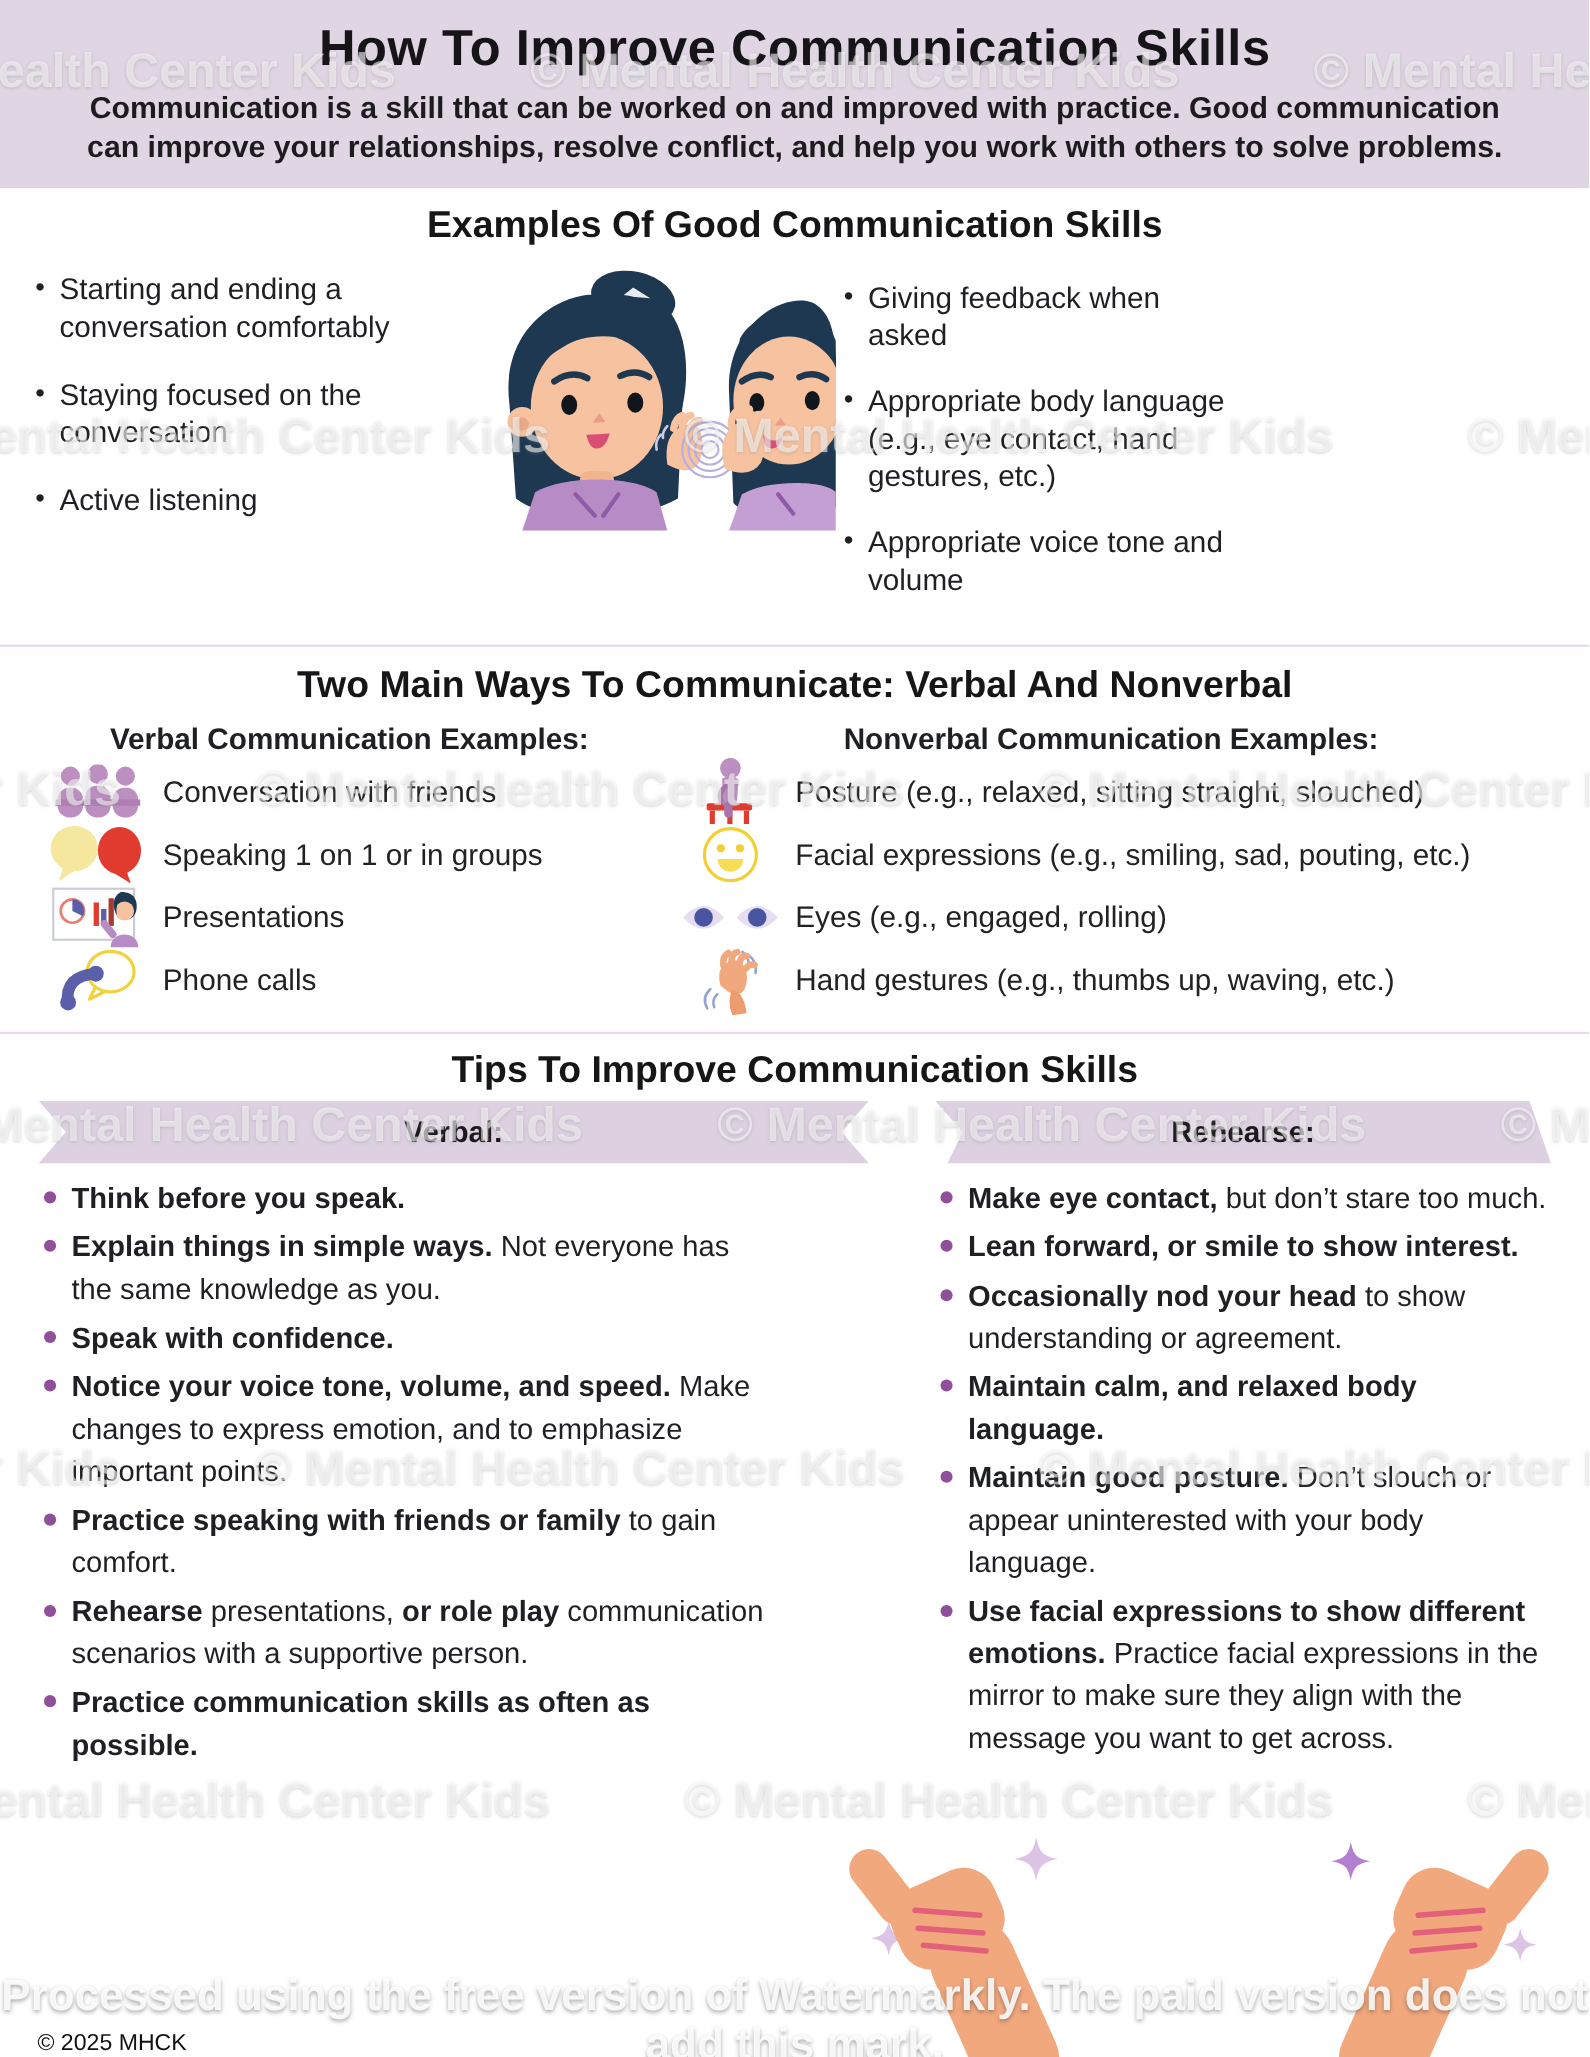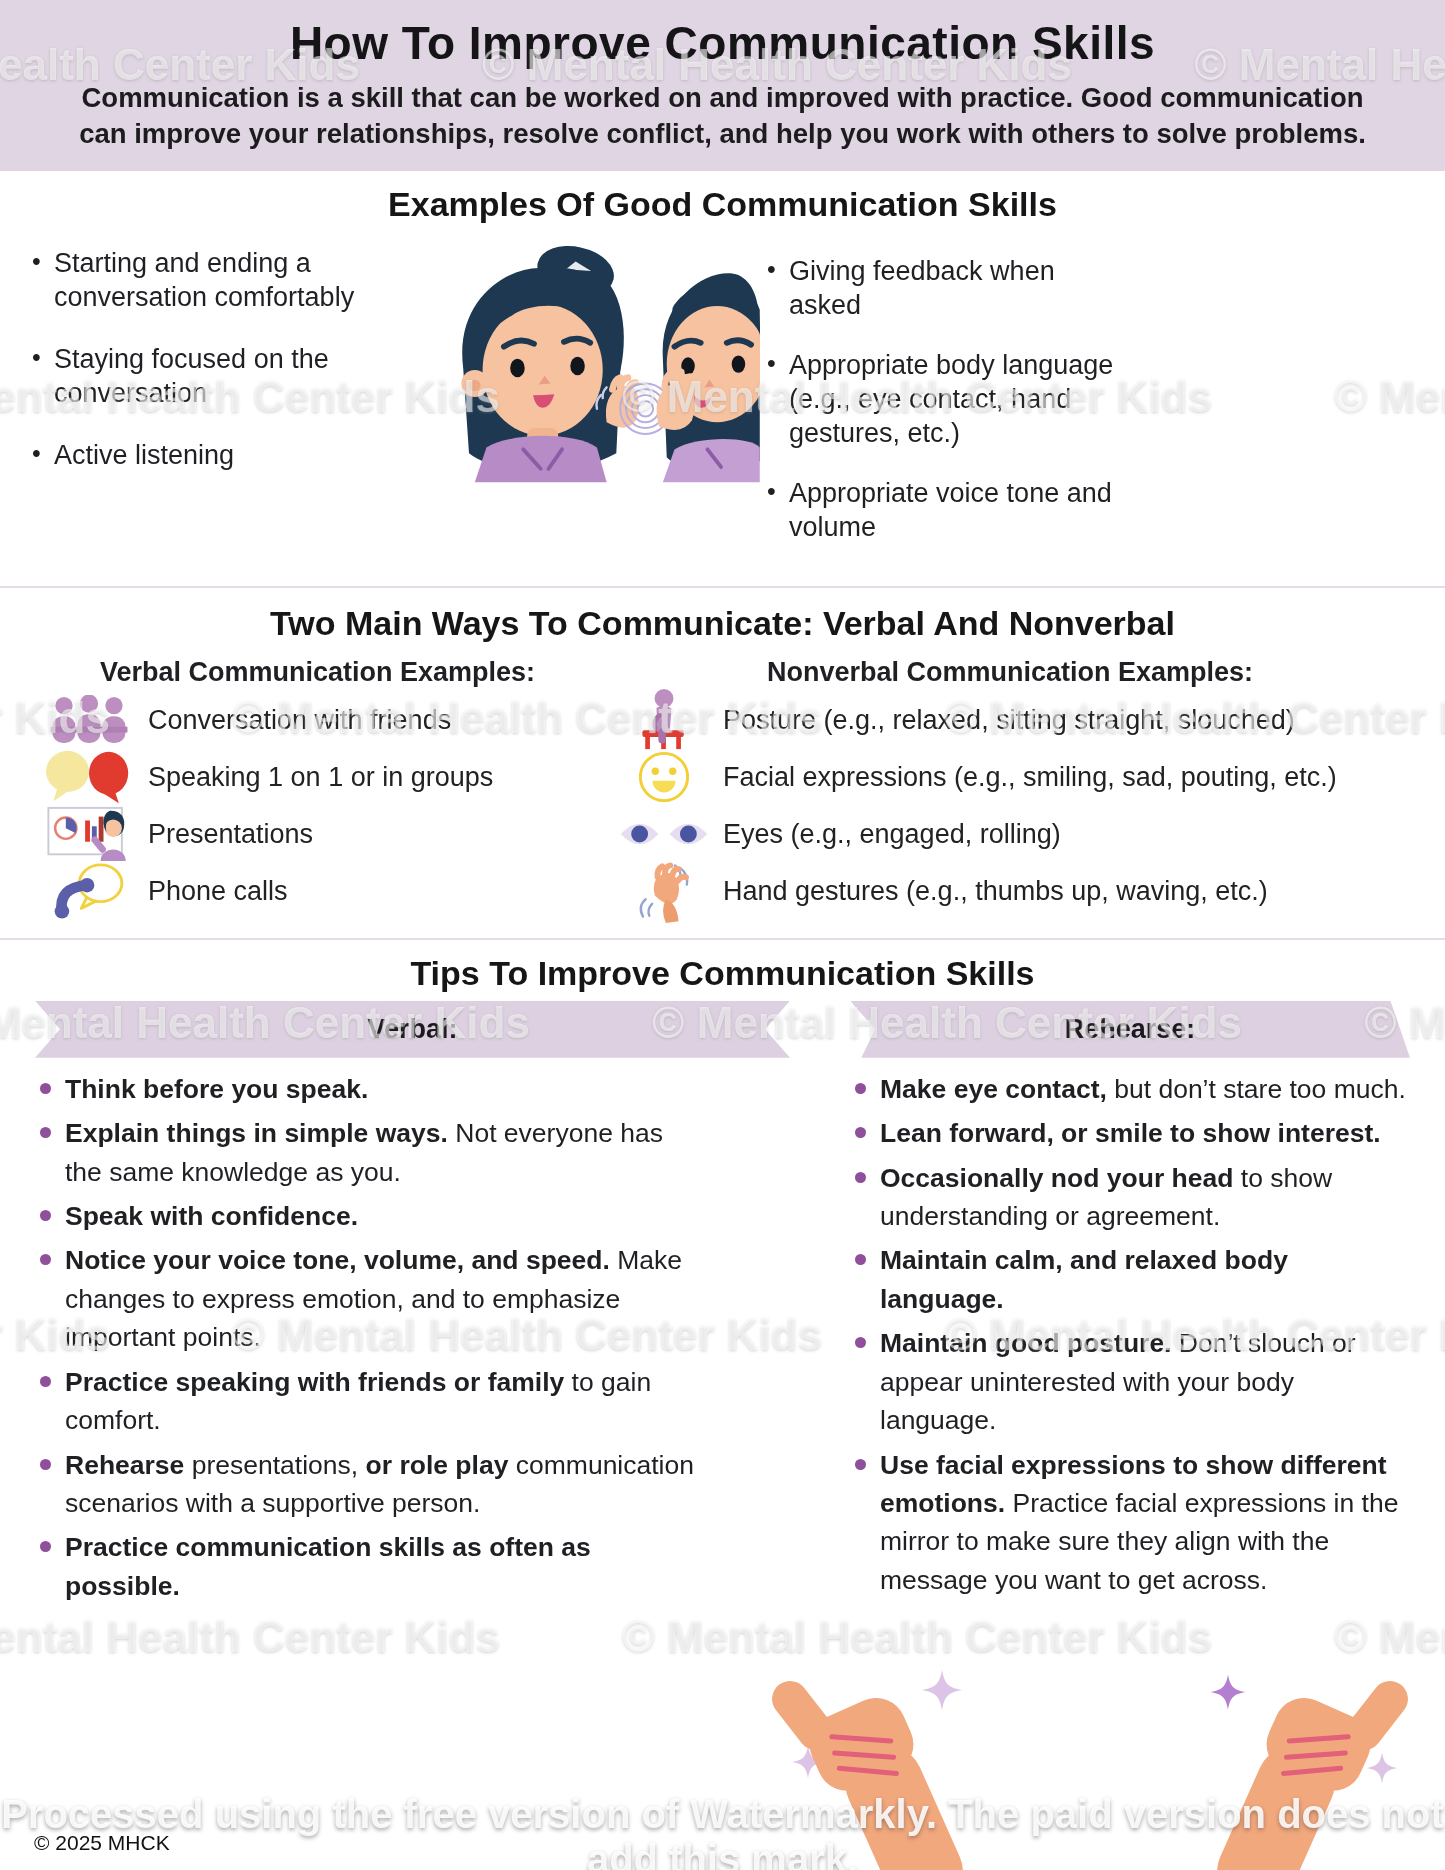--- a/index.html
+++ b/index.html
@@ -41,21 +41,21 @@
   .tips-list li::before{content:'';position:absolute;left:5px;top:13px;width:11px;height:11px;border-radius:50%;background:#8f4f9a;}
   .tips-list .b{font-weight:700;}
   .tips-r{width:560px;}
   
   .wm-row{position:absolute;left:0;width:200%;white-space:pre;pointer-events:none;z-index:5;
           font-size:44px;font-weight:700;color:rgba(255,255,255,0.55);
           text-shadow:0 1px 3px rgba(130,130,130,0.35);}
   .wm-bottom{position:absolute;top:1792px;left:0;width:100%;text-align:center;pointer-events:none;z-index:6;
           font-size:40px;font-weight:700;color:rgba(255,255,255,0.88);
           text-shadow:0 2px 4px rgba(60,60,60,0.45);}
-  .copyright{position:absolute;left:34px;bottom:15px;font-size:21px;color:#111;z-index:7;}
+  .copyright{position:absolute;left:34px;bottom:0;font-size:21px;color:#111;z-index:7;}
   .thumbs{position:absolute;left:770px;top:1650px;z-index:1;}
 </style>
 </head>
 <body>
 
 <div class="page">
 
   <header class="hdr">
     <h1>How To Improve Communication Skills</h1>
     <p>Communication is a skill that can be worked on and improved with practice.  Good communication can improve your relationships, resolve conflict, and help you work with others to solve problems.</p>

